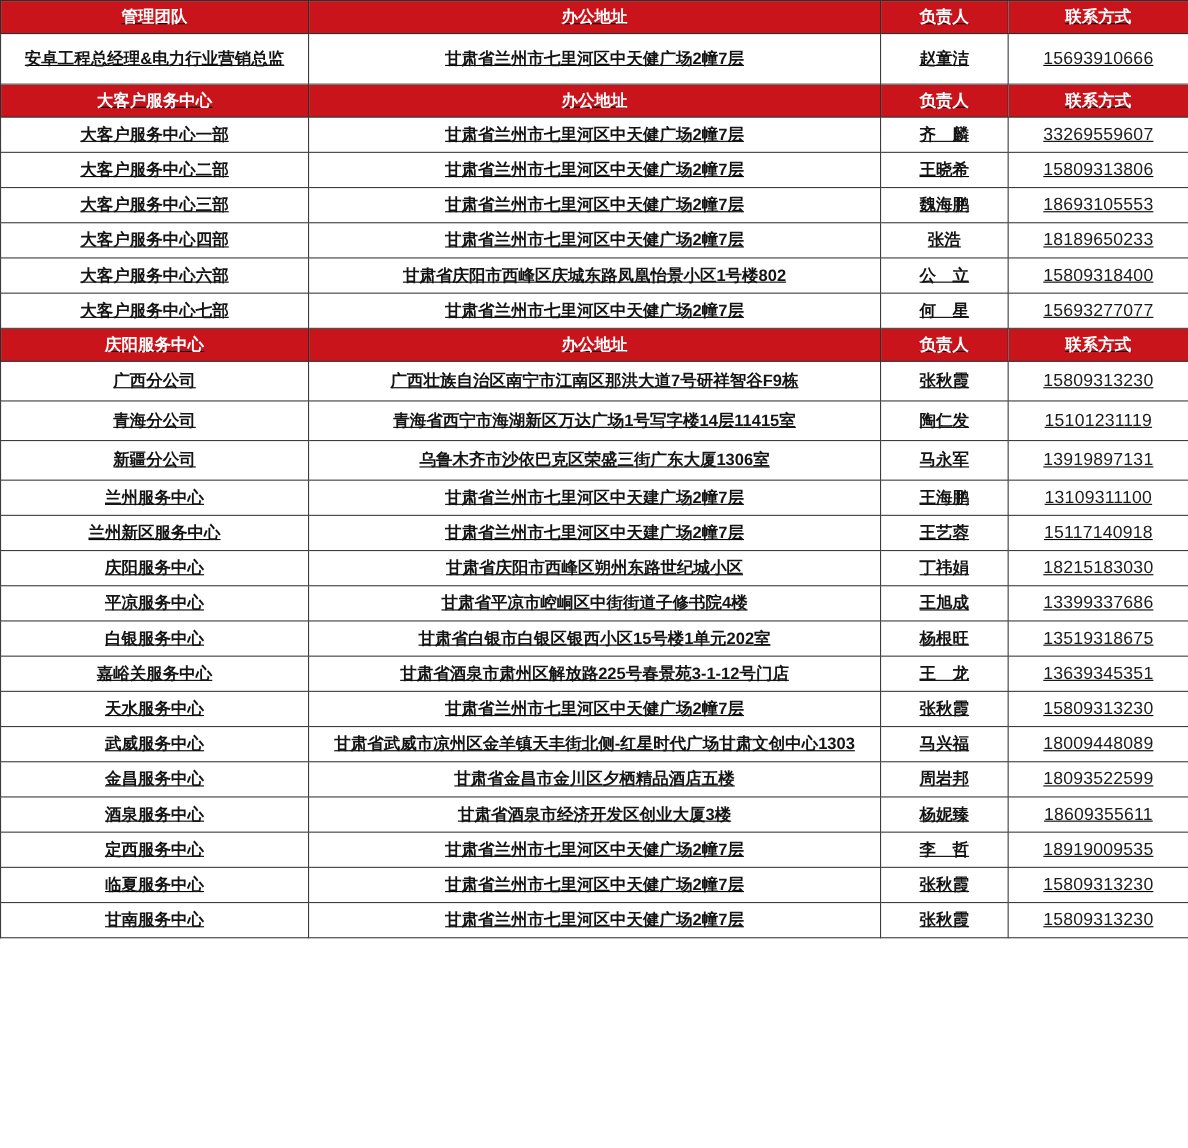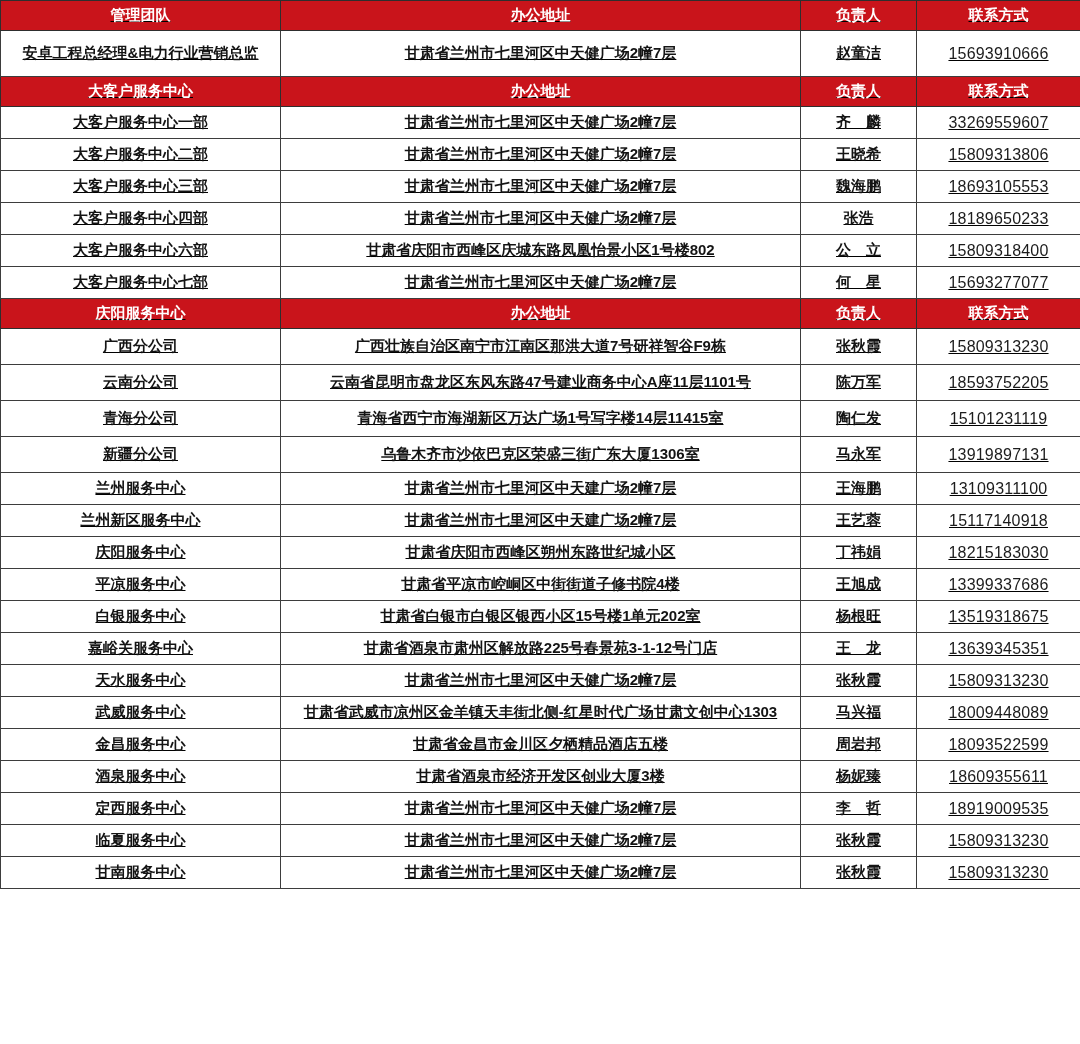--- a/index.html
+++ b/index.html
@@ -130,26 +130,20 @@
           <td>负责人</td>
           <td>联系方式</td>
         </tr>
         <tr class="row sec2">
           <td class="dept-cell">广西分公司</td>
           <td class="address-cell">广西壮族自治区南宁市江南区那洪大道7号研祥智谷F9栋</td>
           <td class="leader-cell">张秋霞</td>
           <td class="phone-cell">15809313230</td>
         </tr>
         <tr class="row sec2">
-          <td class="dept-cell">云南分公司</td>
-          <td class="address-cell">云南省昆明市盘龙区东风东路47号建业商务中心A座11层1101号</td>
-          <td class="leader-cell">陈万军</td>
-          <td class="phone-cell">18593752205</td>
-        </tr>
-        <tr class="row sec2">
           <td class="dept-cell">青海分公司</td>
           <td class="address-cell">青海省西宁市海湖新区万达广场1号写字楼14层11415室</td>
           <td class="leader-cell">陶仁发</td>
           <td class="phone-cell">15101231119</td>
         </tr>
         <tr class="row sec2">
           <td class="dept-cell">新疆分公司</td>
           <td class="address-cell">乌鲁木齐市沙依巴克区荣盛三街广东大厦1306室</td>
           <td class="leader-cell">马永军</td>
           <td class="phone-cell">13919897131</td>

